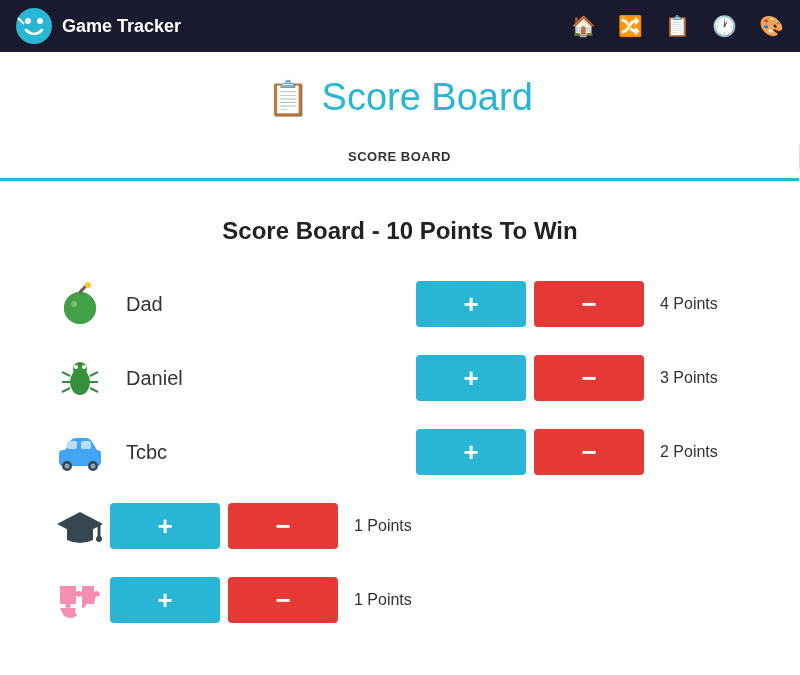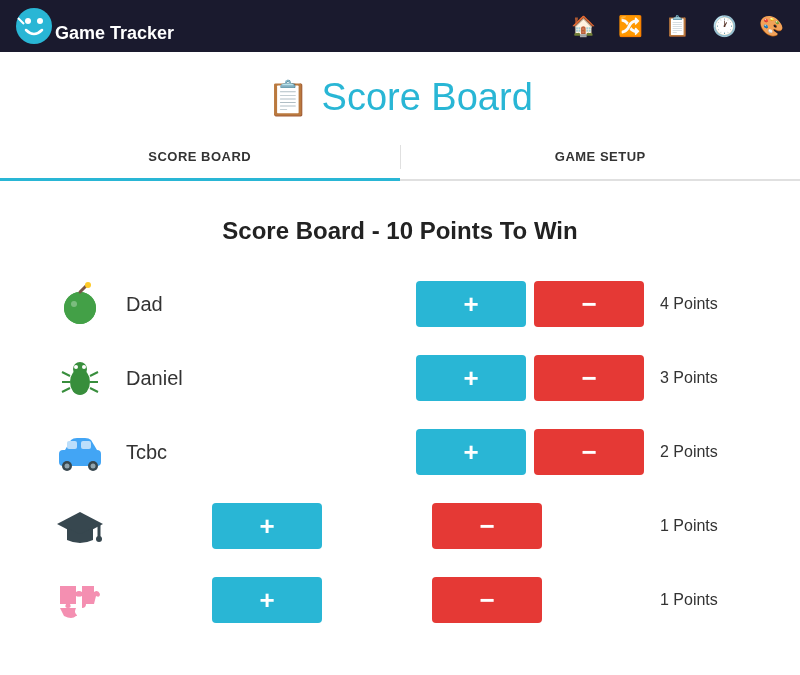--- a/index.html
+++ b/index.html
@@ -9,22 +9,22 @@
     .navbar {
       background: #1a1a2e;
       height: 52px;
       display: flex;
       align-items: center;
       padding: 0 16px;
       color: white;
     }
     .navbar-brand {
       display: flex;
-      align-items: flex-end;
-      gap: 3px;
+      align-items: center;
+      gap: 10px;
       color: white;
       font-size: 18px;
       font-weight: 600;
       flex: 1;
     }
     .navbar-logo {
       width: 36px;
       height: 36px;
     }
     .navbar-icons {
@@ -98,21 +98,20 @@
       margin-bottom: 24px;
       color: #222;
     }
 
     
     .player-row {
       display: flex;
       align-items: center;
       padding: 12px 10px;
       margin-bottom: 4px;
-      justify-content: space-between;
     }
     .player-avatar {
       width: 60px;
       display: flex;
       align-items: center;
       justify-content: center;
       font-size: 36px;
     }
     .player-name {
       flex: 1;
@@ -192,23 +191,20 @@
     <span class="page-title-icon">📋</span>
     <span>Score Board</span>
   </div>
 </div>
 
 <div class="tabs">
   <div class="tab active">
     <span>SCORE BOARD</span>
   </div>
   <div class="tab-divider"></div>
-  <div class="tab">
-    <span>GAME SETUP</span>
-  </div>
 </div>
 
 <div class="scoreboard">
   <div class="scoreboard-title">Score Board - 10 Points To Win</div>
 
   <div class="player-row">
     <div class="player-avatar icon-bomb">
       <svg width="44" height="44" viewBox="0 0 44 44">
         <circle cx="22" cy="26" r="16" fill="#4caf50"></circle>
         <circle cx="22" cy="26" r="16" fill="#43a047"></circle>

